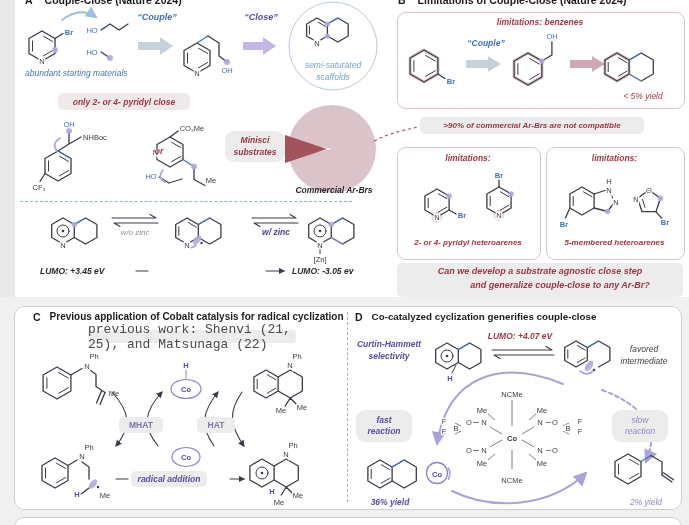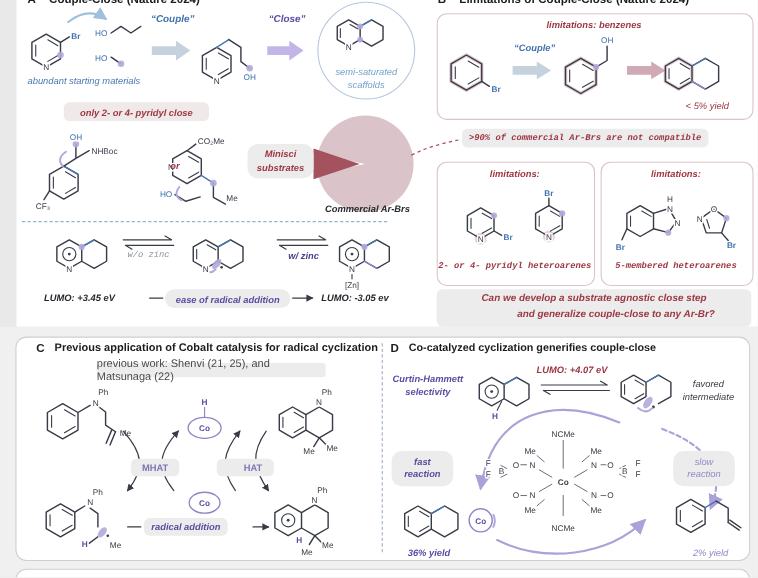--- a/index.html
+++ b/index.html
@@ -9,22 +9,22 @@
   .i{font-style:italic;}
   .b{font-weight:bold;}
   .red{color:#9c3642;}
   .blue{color:#3f72ae;}
   .lblue{color:#74a3cd;}
   .purp{color:#564da1;}
   .lpurp{color:#9089c7;}
   .gray{color:#8d929b;}
   .dark{color:#26282d;}
   .dk2{color:#3a3d44;}
-  .f7{font-size:10px;}
-  .f8{font-size:8px;font-family:Liberation Mono, monospace;}
+  .f7{font-size:13px;font-family:Liberation Mono, monospace;}
+  .f8{font-size:8px;}
   .f85{font-size:8.5px;}
   .f9{font-size:9px;}
   .f105{font-size:10.5px;}
   .pill{background:#ececec;border-radius:5px;display:flex;align-items:center;justify-content:center;}
   .pill2{background:#ececec;border-radius:9px;display:flex;flex-direction:column;align-items:center;justify-content:center;line-height:1.3;}
   .boxpink{background:#fff;border:1px solid #dcc3ca;border-radius:9px;}
   .hdr{font-weight:bold;color:#1c1c1c;font-size:10.5px;white-space:nowrap;display:flex;gap:12px;}
   .wbg{background:#fff;}
   svg text{font-family:"Liberation Sans",sans-serif;}
   .at{font-size:7.5px;fill:#383c46;text-anchor:middle;paint-order:stroke;stroke:#fff;stroke-width:2.6px;}
@@ -399,21 +399,20 @@
   <div class="abs pill i b red f85" style="left:58px;top:93px;width:132px;height:17px;background:#f0e9e9;">only 2- or 4- pyridyl close</div>
   <div class="abs ctr i b red f85" style="left:118px;top:146px;width:22px;margin-left:30px;">or</div>
   <div class="abs pill2 i b red f85" style="left:225px;top:131px;width:60px;height:31px;">
     <span>Minisci</span>
     <span>substrates</span>
   </div>
   <div class="abs ctr i b dark f85" style="left:284px;top:185px;width:100px;">Commercial Ar-Brs</div>
   <div class="abs ctr i gray f8" style="left:110px;top:228px;width:50px;">w/o zinc</div>
   <div class="abs ctr i b f85" style="left:250px;top:227px;width:52px;color:#4a4190;">w/ zinc</div>
   <div class="abs i b dark f85" style="left:40px;top:266px;width:100px;">LUMO: +3.45 eV</div>
-  <div class="abs pill i b purp f85" style="left:150px;top:263px;width:114px;height:17px;border-radius:9px;">ease of radical addition</div>
   <div class="abs i b dark f85" style="left:292px;top:266px;width:90px;">LUMO: -3.05 ev</div>
 
   <div class="abs hdr" style="left:398px;top:-6px;">
     <span>B</span>
     <span>Limitations of Couple-Close (Nature 2024)</span>
   </div>
   <div class="abs ctr i b red f85" style="left:430px;top:17px;width:220px;">limitations: benzenes</div>
   <div class="abs ctr i b blue f85" style="left:460px;top:38px;width:52px;">“Couple”</div>
   <div class="abs ctr i red f85" style="left:610px;top:91px;width:66px;">&lt; 5% yield</div>
   <div class="abs pill i b red f8" style="left:420px;top:117px;width:224px;height:17px;">&gt;90% of commercial Ar-Brs are not compatible</div>
@@ -423,21 +422,21 @@
   <div class="abs ctr i b red f8" style="left:547px;top:238px;width:135px;">5-membered heteroarenes</div>
   <div class="abs ctr i b red f9" style="left:397px;top:266px;width:286px;">Can we develop a substrate agnostic close step</div>
   <div class="abs ctr i b red f9" style="left:397px;top:280px;width:286px;padding-left:20px;">and generalize couple-close to any Ar-Br?</div>
 
   <div class="abs hdr" style="left:33px;top:311px;gap:9px;">
     <span class="f105">C</span>
     <span style="font-size:10px;">Previous application of Cobalt catalysis for radical cyclization</span>
   </div>
   <div class="abs pill f7" style="left:88px;top:330px;width:208px;height:13px;color:#4a4a4a;border-radius:3px;">previous work: Shenvi (21, 25), and Matsunaga (22)</div>
   <div class="abs pill b f85" style="left:119px;top:417px;width:44px;height:16px;color:#7d76b5;">MHAT</div>
-  <div class="abs pill b f85" style="left:197px;top:417px;width:38px;height:16px;color:#7d76b5;padding-left:14px;">HAT</div>
+  <div class="abs pill b f85" style="left:197px;top:417px;width:38px;height:16px;color:#7d76b5;">HAT</div>
   <div class="abs pill i b purp f85" style="left:131px;top:471px;width:76px;height:16px;">radical addition</div>
 
   <div class="abs hdr" style="left:355px;top:311px;gap:9px;">
     <span class="f105">D</span>
     <span style="font-size:9.8px;">Co-catalyzed cyclization generifies couple-close</span>
   </div>
   <div class="abs ctr i b purp f85" style="left:350px;top:339px;width:78px;">Curtin-Hammett</div>
   <div class="abs ctr i b purp f85" style="left:350px;top:351px;width:78px;">selectivity</div>
   <div class="abs ctr i b red f85" style="left:470px;top:331px;width:100px;">LUMO: +4.07 eV</div>
   <div class="abs ctr i dk2 f85" style="left:608px;top:344px;width:72px;">favored</div>

